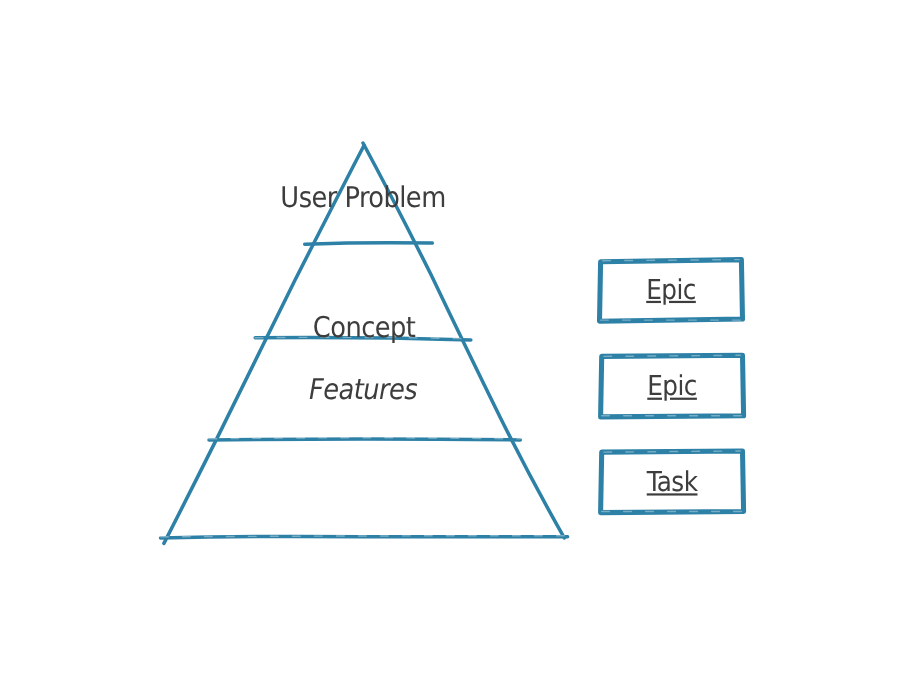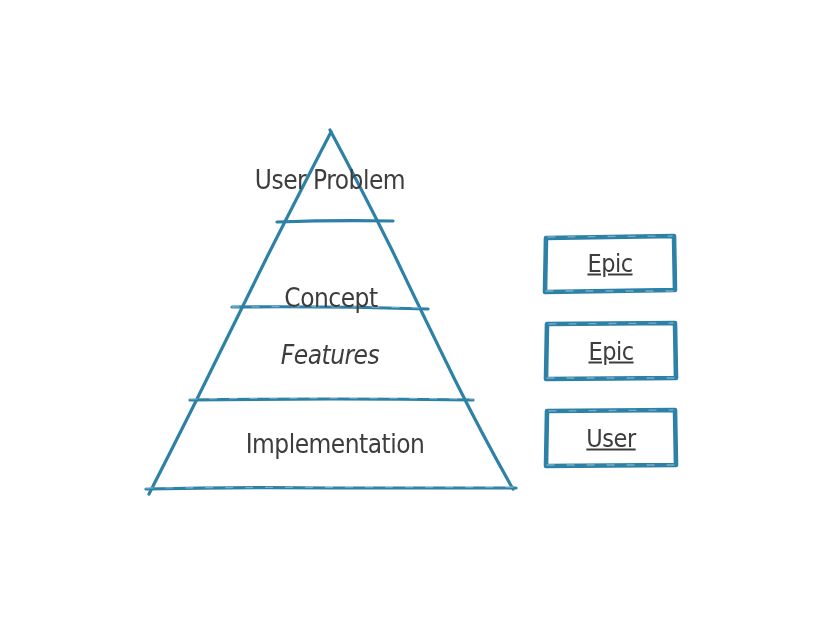--- a/index.html
+++ b/index.html
@@ -80,21 +80,20 @@
     <path class="sketch box-border" d="M547,411 L675,410 L676,465 L546,466 Z"></path>
     <path class="chalk" d="M549,411 L673,410 M547,465 L674,465"></path>
   </svg>
 
   <div class="label" style="left:330px; top:180px;">User Problem</div>
 
   <div class="label" style="left:331px; top:264px;margin-top:34px;">Concept</div>
 
   <div class="label" style="left:330px; top:355px;font-style:italic;">Features</div>
 
-  <div class="label" style="left:335px; top:444px;">Implementation</div>
 
   <div class="label box-label" style="left:610px; top:263px;">Epic</div>
 
   <div class="label box-label" style="left:611px; top:351px;">Epic</div>
 
-  <div class="label box-label" style="left:611px; top:438px;">User</div>
+  <div class="label box-label" style="left:611px; top:438px;">Task</div>
 
 </div>
 
 </body></html>

